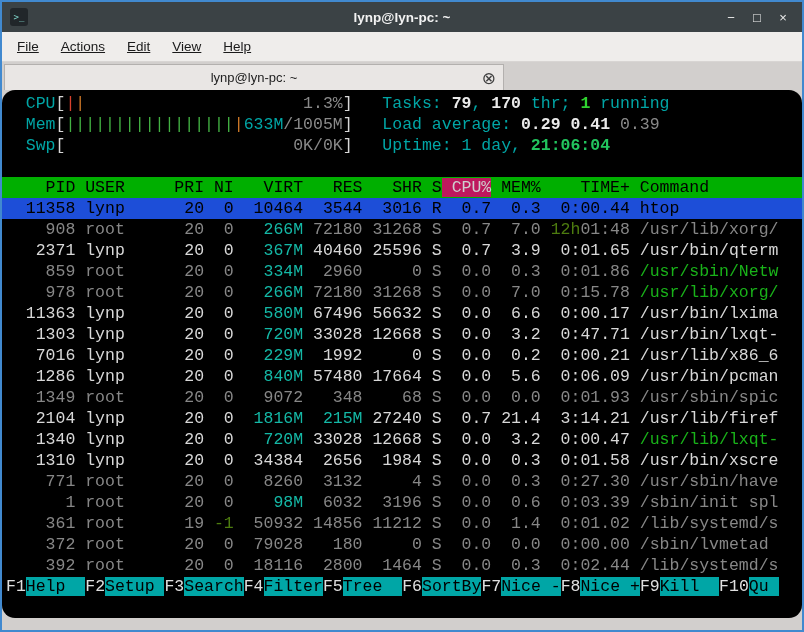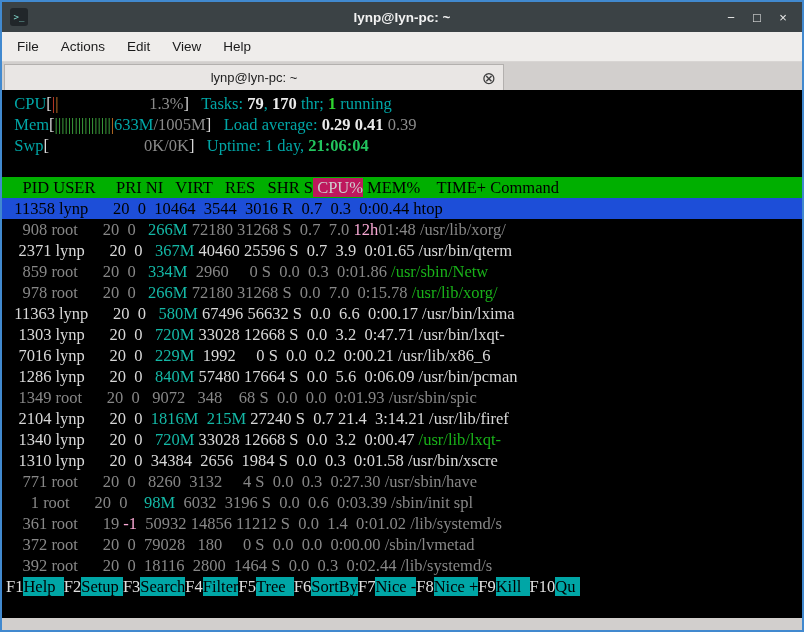--- a/index.html
+++ b/index.html
@@ -8,29 +8,29 @@
 
   
   .titlebar { flex:0 0 30px; background:#3b4245; display:flex; align-items:center; position:relative; }
   .win-icon { width:18px; height:18px; margin-left:8px; background:#21262a; border-radius:3px; color:#7fd4c9; font-size:9px; display:flex; align-items:center; justify-content:center; font-family:"DejaVu Sans Mono", monospace; z-index:2; }
   .title-text { position:absolute; left:0; right:0; text-align:center; font-weight:bold; font-size:13.5px; color:#f2f2f2; }
   .controls { margin-left:auto; display:flex; gap:4px; padding-right:8px; z-index:2; }
   .ctrl { width:22px; height:22px; display:flex; align-items:center; justify-content:center; font-size:13px; color:#ececec; }
 
   
   .menubar { flex:0 0 30px; background:#efedeb; display:flex; align-items:center; padding-left:4px; border-bottom:1px solid #d8d5d3; }
-  .menu-item { padding:0 11px; font-size:13.5px; color:#1a1a1a; height:100%; display:flex; align-items:center; }
+  .menu-item { padding:0 11px; font-size:13.5px; color:#1a1a1a; height:100%; display:flex; align-items:center;text-decoration:underline; }
 
   
   .tabbar { flex:0 0 28px; background:#d2cfcd; position:relative; }
   .tab { position:absolute; left:2px; top:2px; bottom:0; width:500px; background:#e9e6e4; border:1px solid #b3b0ae; border-bottom:none; display:flex; align-items:center; justify-content:center; font-size:13px; color:#222222; }
   .tab-close { position:absolute; right:7px; top:50%; transform:translateY(-50%); font-size:17px; color:#3f3f3f; line-height:1; }
 
   
-  .terminal { flex:1; background:#000000; font-family:Liberation Serif, serif; font-size:16.5px; color:#c0c0c0; overflow:hidden; padding-top:3px; }
+  .terminal { flex:1; background:#000000; font-family:Liberation Mono, monospace; font-size:16.5px; color:#c0c0c0; overflow:hidden; padding-top:3px;border-radius:13px; }
   .line { white-space:pre; height:21px; line-height:21px; padding-left:4px; }
 
   
   .m-label { color:#00a6a6; }
   .bracket { color:#d8d8d8; }
   .bar-red { color:#d8412c; }
   .bar-orange { color:#d07a28; }
   .bar-green { color:#43b243; }
   .m-used { color:#00a6a6; }
   .m-shadow, .c-shadow { color:#8a8a8a; }
@@ -38,21 +38,21 @@
   .c-cyan-b { color:#22c55e; font-weight:bold; }
   .c-white-b { color:#eaeaea; font-weight:bold; }
   .c-green-b { color:#2fd32f; font-weight:bold; }
 
   
   .hdr { background:#00af00; color:#000000; }
   .hdr .sort { background:#be185d; color:#cfcfcf; }
   .own { color:#d8d8d8; }
   .other { color:#878787; }
   .mval { color:#14b8a6; }
-  .red { color:#f9a8d4; }
+  .red { color:#4d7c0f; }
   .cmdgreen { color:#19b219; }
   .sel { background:#1d4ed8; }
   .sel span { color:#000000 !important; font-weight:normal; }
 
   
   .fkey { color:#e0e0e0; }
   .flabel { background:#00a6a6; color:#000000; }
 
   .bottomframe { flex:0 0 12px; background:#d2cfcd; }
 </style>

